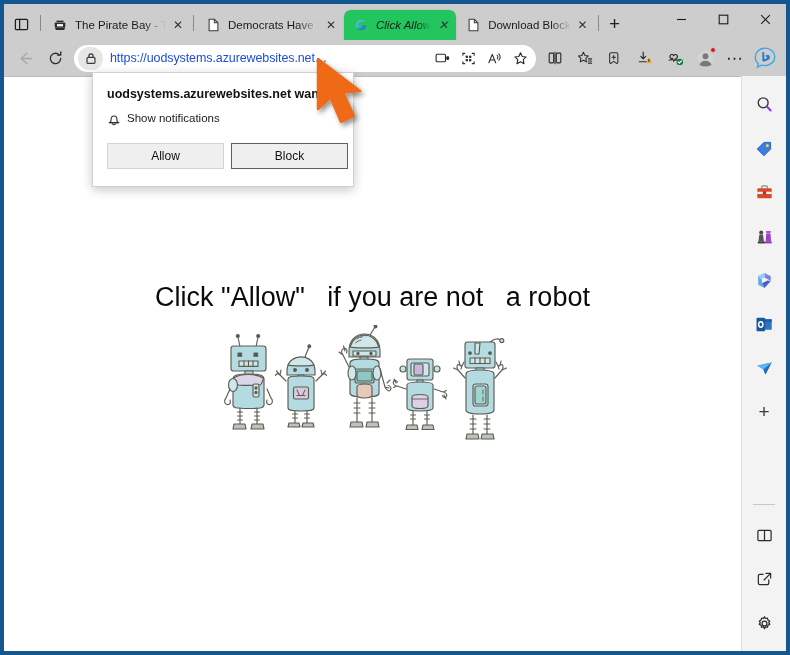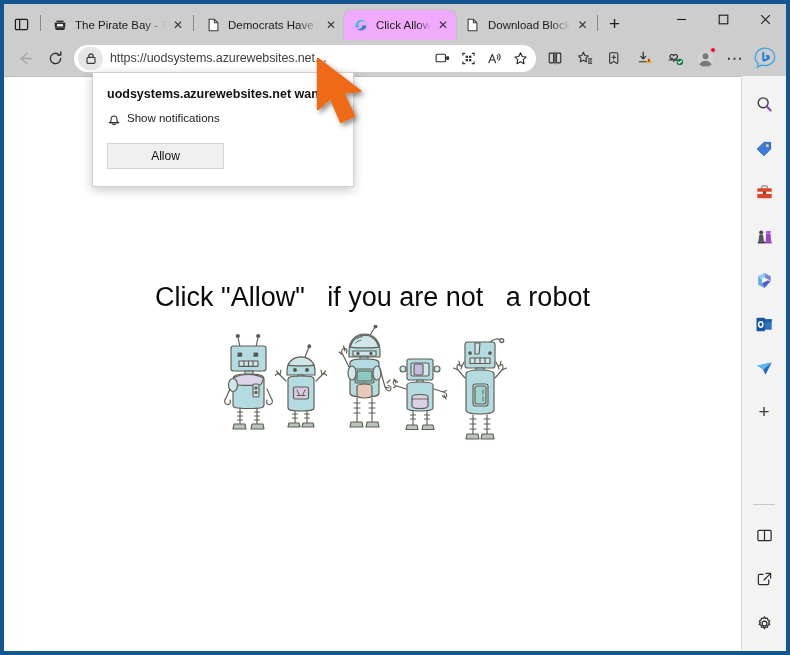--- a/index.html
+++ b/index.html
@@ -42,22 +42,23 @@
     height: 30px; margin-bottom: 0;
     display: flex; align-items: center;
     padding: 0 4px 0 9px;
     border-radius: 7px 7px 0 0;
     font-size: 11.5px; color: #1b1b1b;
     max-width: 148px; min-width: 60px;
     position: relative;
   }
   .tab.inactive { background: transparent; }
   .tab.active {
-    background: #f0abfc;
+    background: #22c55e;
     box-shadow: 0 0 2px rgba(0,0,0,.18);
+    font-style: italic;
   }
   .tab-favicon {
     width: 16px; height: 16px; flex: none;
     margin-right: 7px;
     display: flex; align-items: center; justify-content: center;
   }
   .tab-title {
     flex: 1 1 auto; white-space: nowrap;
     overflow: hidden;
     -webkit-mask-image: linear-gradient(to right, #000 76%, transparent 100%);
@@ -102,21 +103,21 @@
     margin: 0 4px; padding: 0 3px 0 3px;
     min-width: 0;
   }
   .lockwrap {
     width: 25px; height: 23px; flex: none;
     background: #e6e6e6; border-radius: 12px;
     display: flex; align-items: center; justify-content: center;
     margin-left: 1px;
   }
   #urltext {
-    flex: 1 1 auto; font-size: 12.5px; color: #404040;
+    flex: 1 1 auto; font-size: 12.5px; color: #1d4ed8;
     white-space: nowrap; overflow: hidden;
     margin-left: 7px; letter-spacing: -0.1px;
   }
   .omni-icon {
     width: 26px; height: 24px; flex: none;
     display: flex; align-items: center; justify-content: center;
     color: #2b2b2b;
   }
   .avatar-dot {
     position: absolute; right: 4px; top: 3px;
@@ -639,20 +640,21 @@
         <svg width="14" height="15" viewBox="0 0 14 15">
             <path d="M3 10.6c.9-.8 1.1-1.6 1.1-3.2 0-2 1.2-3.4 2.9-3.4s2.9 1.4 2.9 3.4c0 1.6.2 2.4 1.1 3.2z" fill="none" stroke="#2b2b2b" stroke-width="1.1" stroke-linejoin="round"></path>
             <path d="M5.6 11.4a1.4 1.4 0 0 0 2.8 0" fill="none" stroke="#2b2b2b" stroke-width="1.1"></path>
             <line x1="2.2" y1="10.6" x2="11.8" y2="10.6" stroke="#2b2b2b" stroke-width="1.1" stroke-linecap="round"></line>
           </svg>
       </span>
       <span>Show notifications</span>
     </div>
     <div id="popup-buttons">
       <div class="pbtn">Allow</div>
+      <div class="pbtn default">Block</div>
     </div>
   </div>
 
   <div id="cursor">
     <svg width="62" height="78" viewBox="0 0 62 78">
       <defs>
         <filter id="csh" x="-30%" y="-30%" width="180%" height="180%">
           <feDropShadow dx="2.5" dy="3" stdDeviation="2.4" flood-color="#000" flood-opacity="0.42"></feDropShadow>
         </filter>
       </defs>

